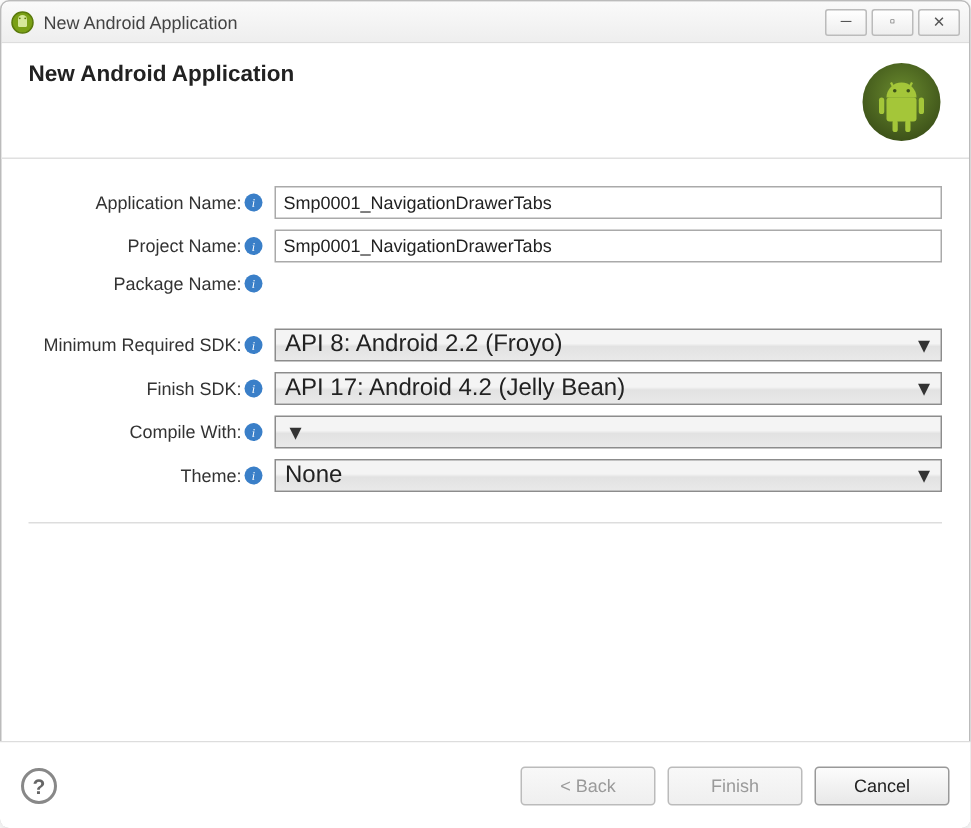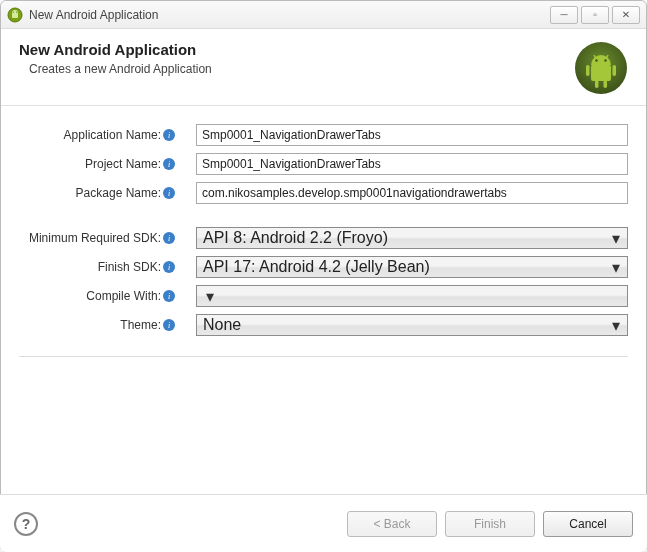--- a/index.html
+++ b/index.html
@@ -97,21 +97,21 @@
     border-radius: 50%;
     background: #3a7fc8;
     color: #fff;
     font-size: 8px;
     font-style: italic;
     font-family: Georgia, serif;
     cursor: help;
   }
   .form-field {
     flex: 1;
-    margin-left: 19px;
+    margin-left: 6px;
   }
   input[type=text] {
     width: 100%;
     height: 22px;
     padding: 2px 5px;
     border: 1px solid #aaa;
     font-family: inherit;
     font-size: 12px;
     color: #222;
     background: #fff;
@@ -208,21 +208,20 @@
   <div class="win-controls">
     <div class="win-btn">─</div>
     <div class="win-btn">▫</div>
     <div class="win-btn">✕</div>
   </div>
 </div>
 
 <div class="header">
   <div class="header-text">
     <h1>New Android Application</h1>
-    <p>Creates a new Android Application</p>
   </div>
   <div class="header-icon">
     <svg width="54" height="54" viewBox="0 0 54 54">
       <defs>
         <radialGradient id="bg" cx="50%" cy="40%" r="60%">
           <stop offset="0%" stop-color="#6a8b2e"></stop>
           <stop offset="100%" stop-color="#3d5219"></stop>
         </radialGradient>
       </defs>
       <circle cx="27" cy="27" r="26" fill="url(#bg)"></circle>
@@ -262,23 +261,20 @@
     <div class="form-field">
       <input type="text" value="Smp0001_NavigationDrawerTabs" style="">
     </div>
   </div>
 
   <div class="form-row">
     <div class="form-label">
       <span>Package Name:</span>
       <span class="info-icon">i</span>
     </div>
-    <div class="form-field">
-      <input type="text" value="com.nikosamples.develop.smp0001navigationdrawertabs" style="">
-    </div>
   </div>
 
   <div class="section-gap"></div>
 
   <div class="form-row">
     <div class="form-label">
       <span>Minimum Required SDK:</span>
       <span class="info-icon">i</span>
     </div>
     <div class="form-field">

